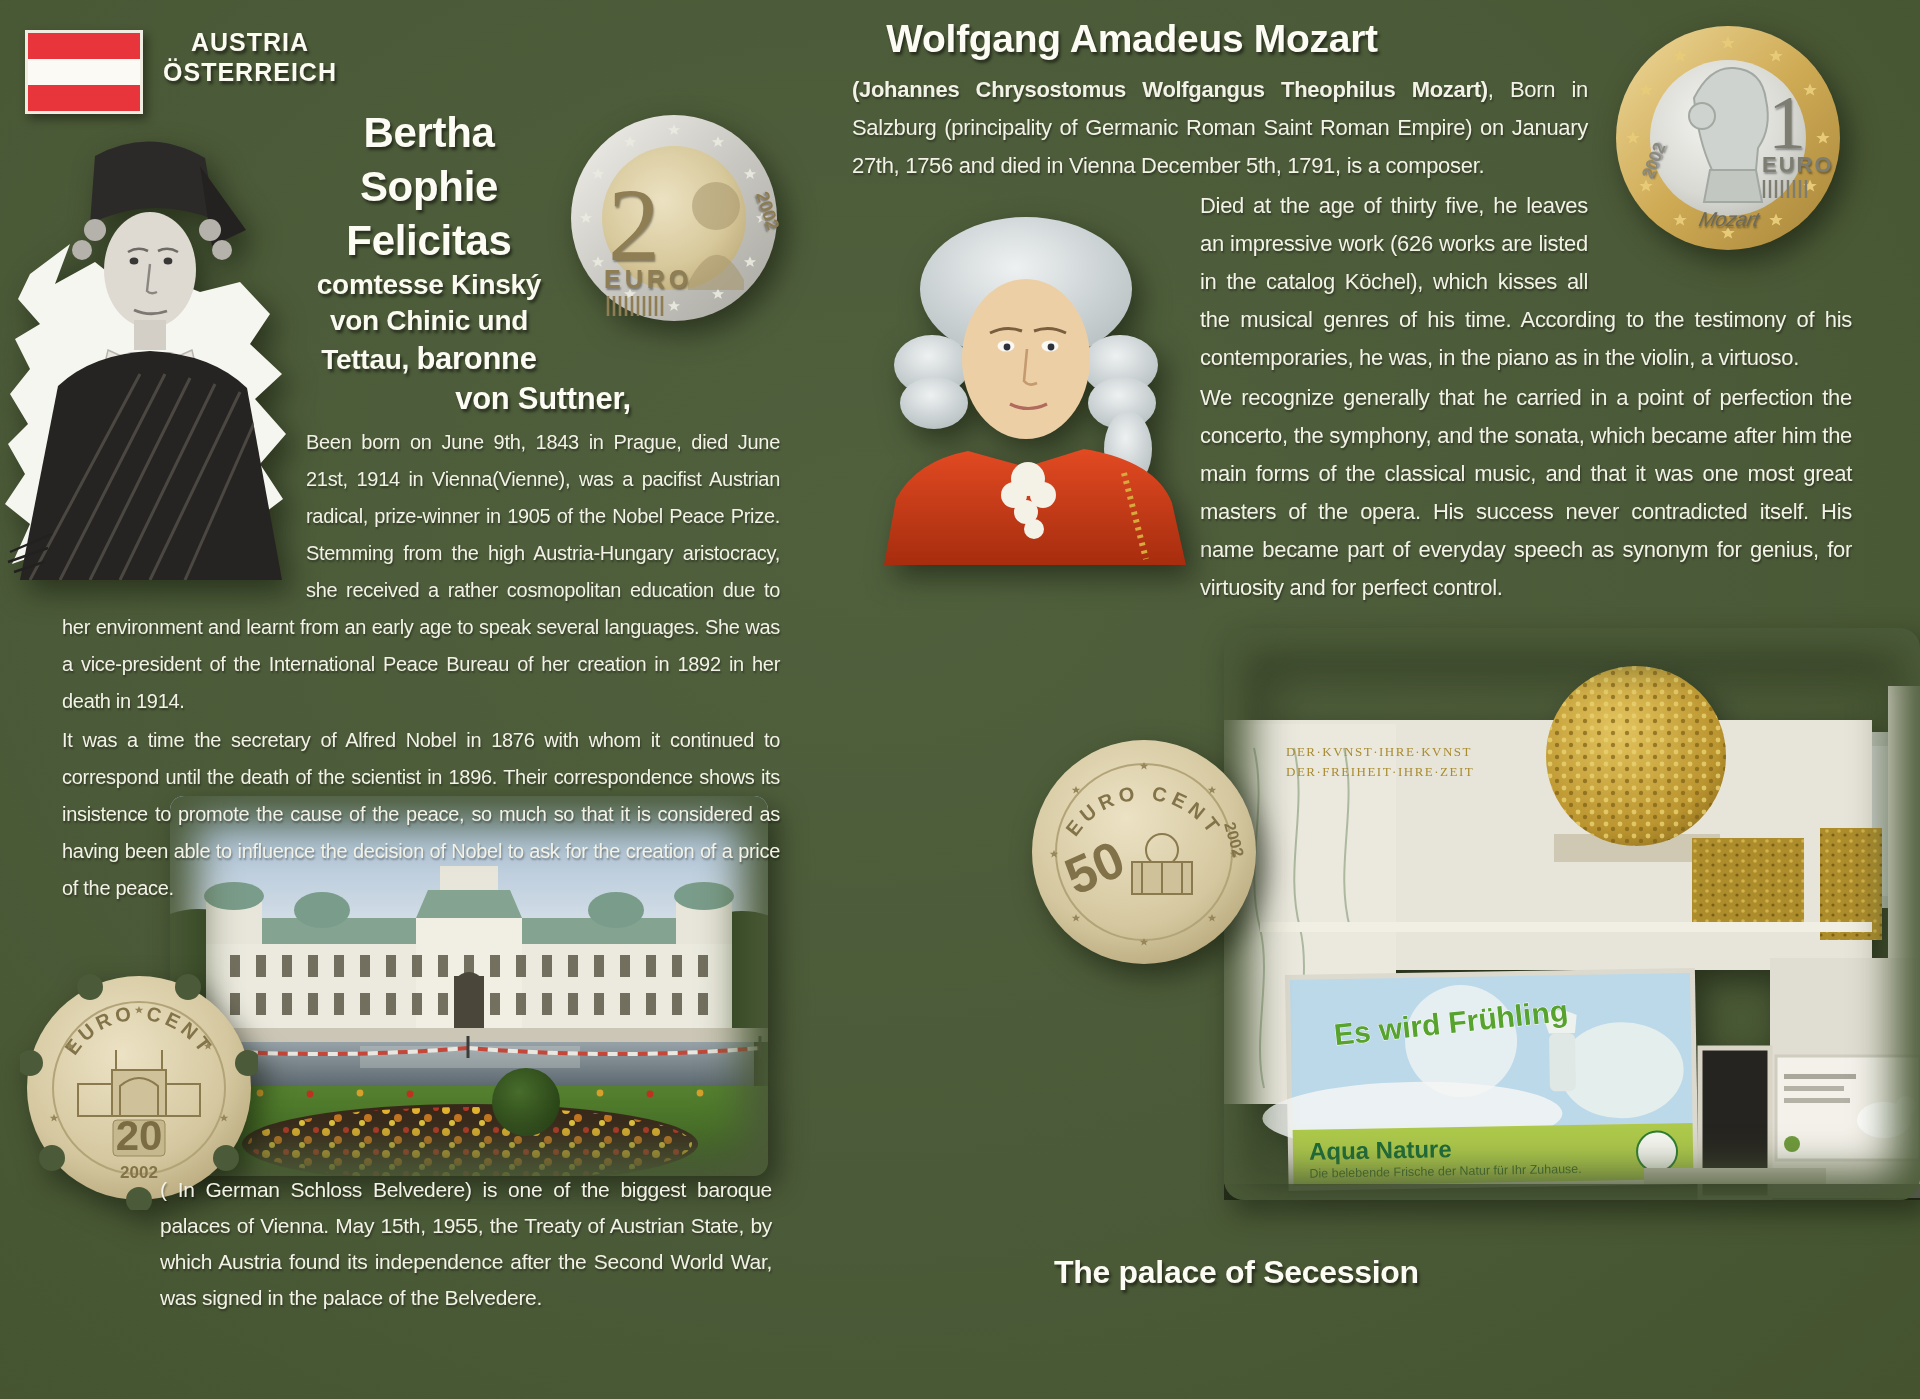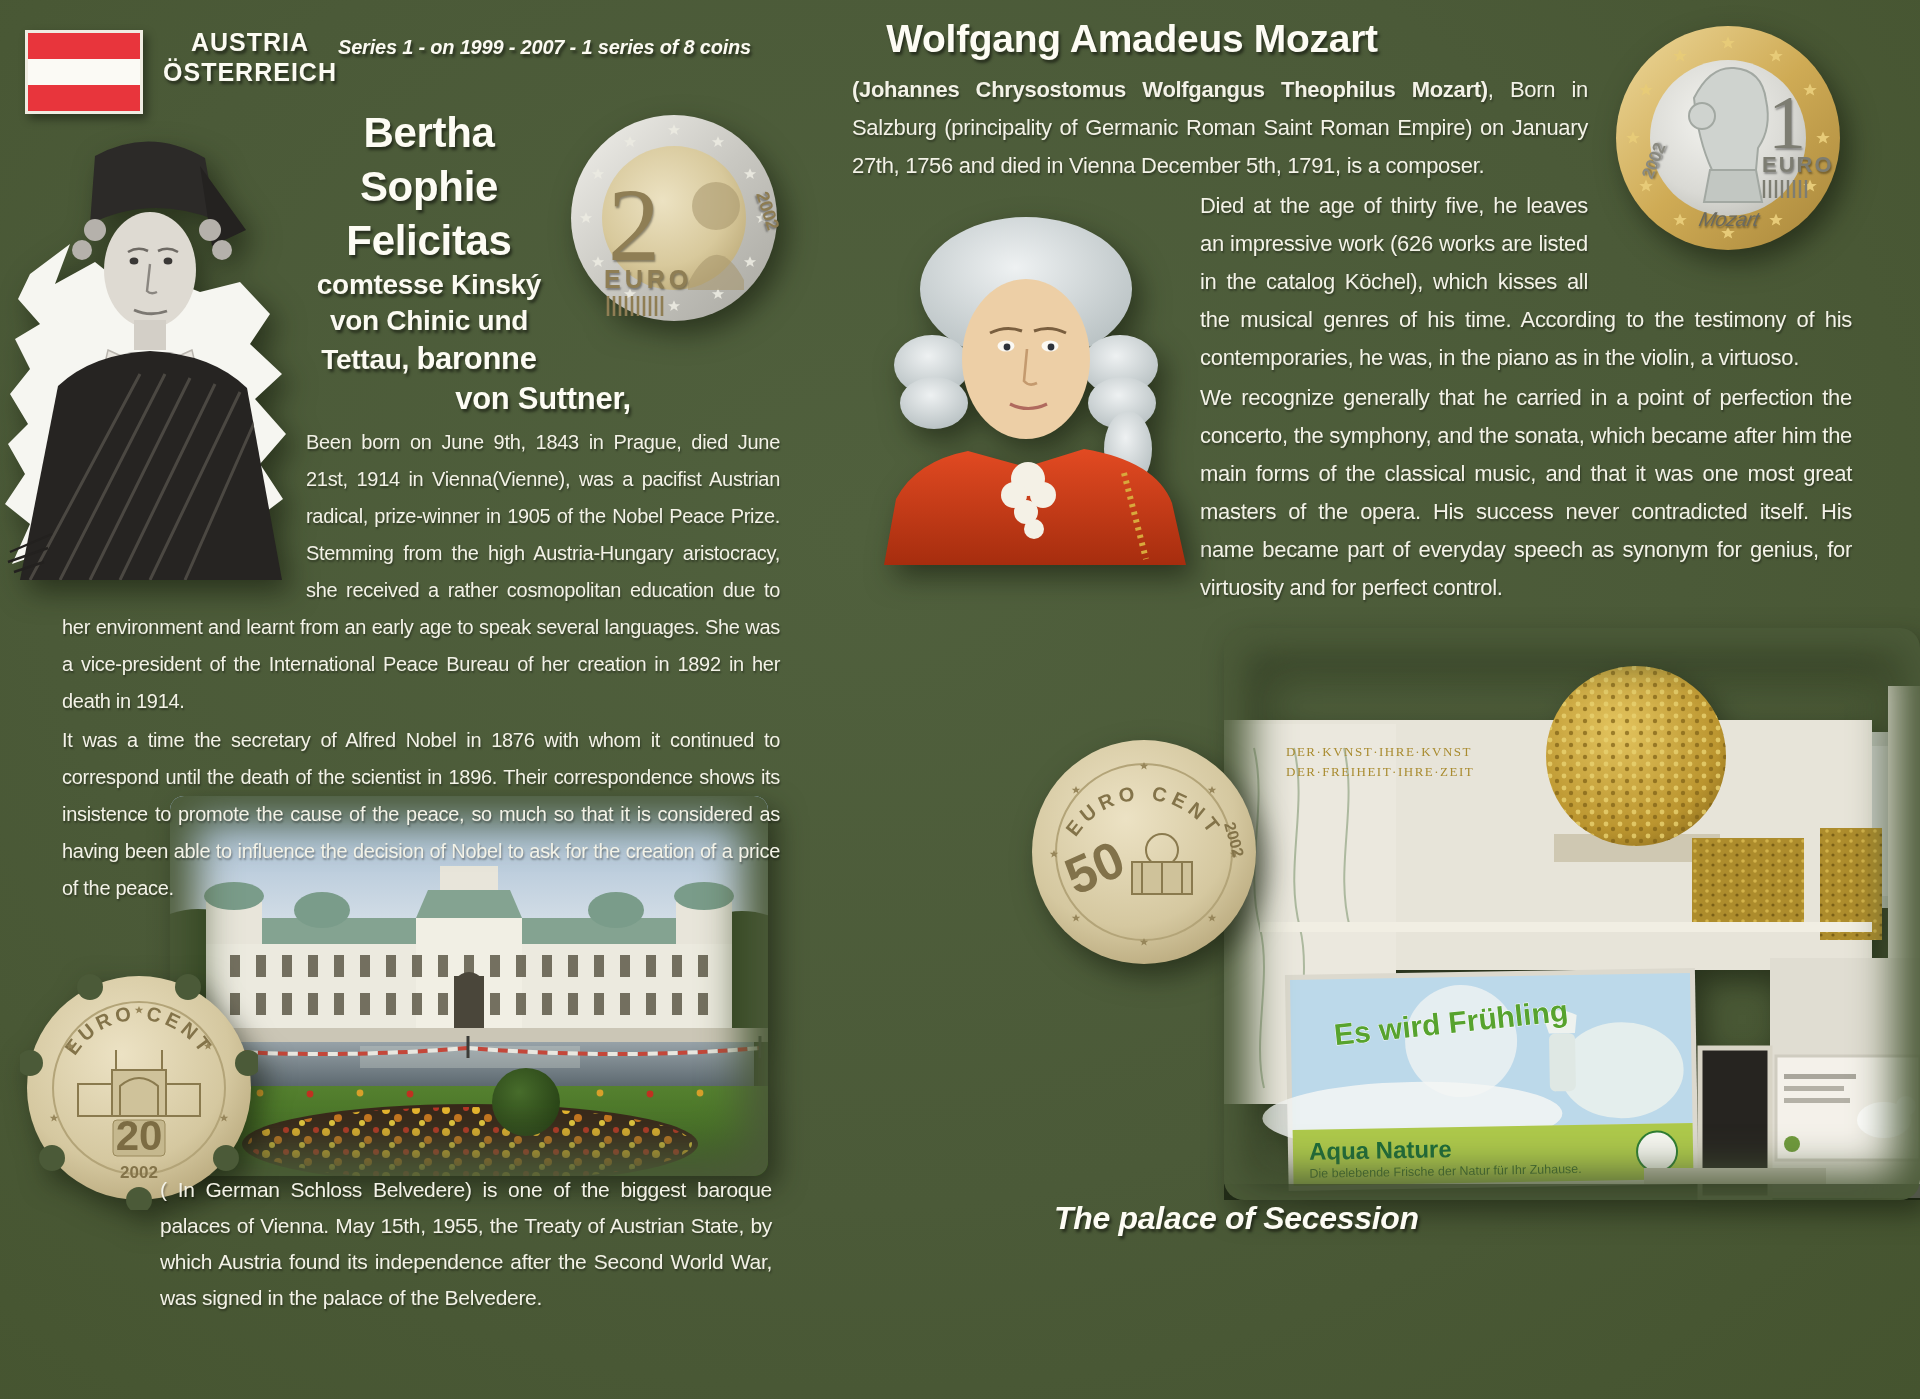--- a/index.html
+++ b/index.html
@@ -30,22 +30,22 @@
   .s-mid{font-weight:bold;font-size:28px;color:#fbfaf1;}
   .s-title{font-weight:bold;font-size:31px;color:#fdfcf4;}
   .mozart-h1{font-weight:bold;font-size:39px;color:#fdfcf4;text-align:center;
     width:500px;margin:4px 0 10px 30px;line-height:1.1;}
   .b-intro{font-weight:bold;}
   p{margin:0 0 2px 0;}
   .cap-h{font-weight:bold;font-size:32px;color:#fdfcf4;margin:0 0 10px 0;}
   .cap-belv{left:160px;top:1172px;width:612px;font-size:21px;line-height:36px;
     letter-spacing:-0.3px;text-align:justify;}
   .cap-belv .cap-h{text-align:center;}
-  .cap-sec{left:1040px;top:1200px;width:820px;font-size:21px;line-height:36px;
-    letter-spacing:-0.3px;text-align:center;font-style:italic;}
+  .cap-sec{left:1040px;top:1254px;width:820px;font-size:21px;line-height:36px;
+    letter-spacing:-0.3px;text-align:center;}
   .cap-sec .cap-h{text-align:left;margin-left:14px;}
   
   .shadowed{filter:drop-shadow(9px 12px 14px rgba(15,20,8,0.55));}
   .photo{border-radius:14px;overflow:hidden;}
   .soft-edge{position:absolute;left:0;top:0;right:0;bottom:0;border-radius:14px;
     box-shadow:inset 0 0 42px 26px #4b5a38;pointer-events:none;}
   .fig-belv{left:170px;top:796px;width:598px;height:380px;}
   .fig-sec{left:1224px;top:628px;width:696px;height:572px;}
   .c20{left:20px;top:966px;width:238px;height:244px;}
   .c50{left:1024px;top:732px;width:240px;height:242px;}
@@ -138,21 +138,20 @@
     <div class="st" style="background:#e8353c"></div>
     <div class="st" style="background:#fbfaf5"></div>
     <div class="st" style="background:#e8353c"></div>
   </div>
 
   <div class="abs app-title headshadow">
     <span style="display:block">AUSTRIA</span>
     <span style="display:block">ÖSTERREICH</span>
   </div>
   <div class="abs series headshadow">
-    <span style="display:block">Series 1 - on 1999 - 2007 - 1 series of 8 coins</span>
   </div>
 
   <div class="abs fig-belv shadowed">
     <div class="photo" style="width:598px;height:380px;position:relative;">
       <svg width="598" height="380" viewBox="0 0 598 380">
         <rect width="598" height="170" fill="url(#skyG)"></rect>
         <ellipse cx="28" cy="175" rx="72" ry="62" fill="#31441f"></ellipse>
         <ellipse cx="572" cy="175" rx="70" ry="60" fill="#31441f"></ellipse>
         <g>
           <rect x="36" y="122" width="526" height="26" fill="#84a391"></rect>

